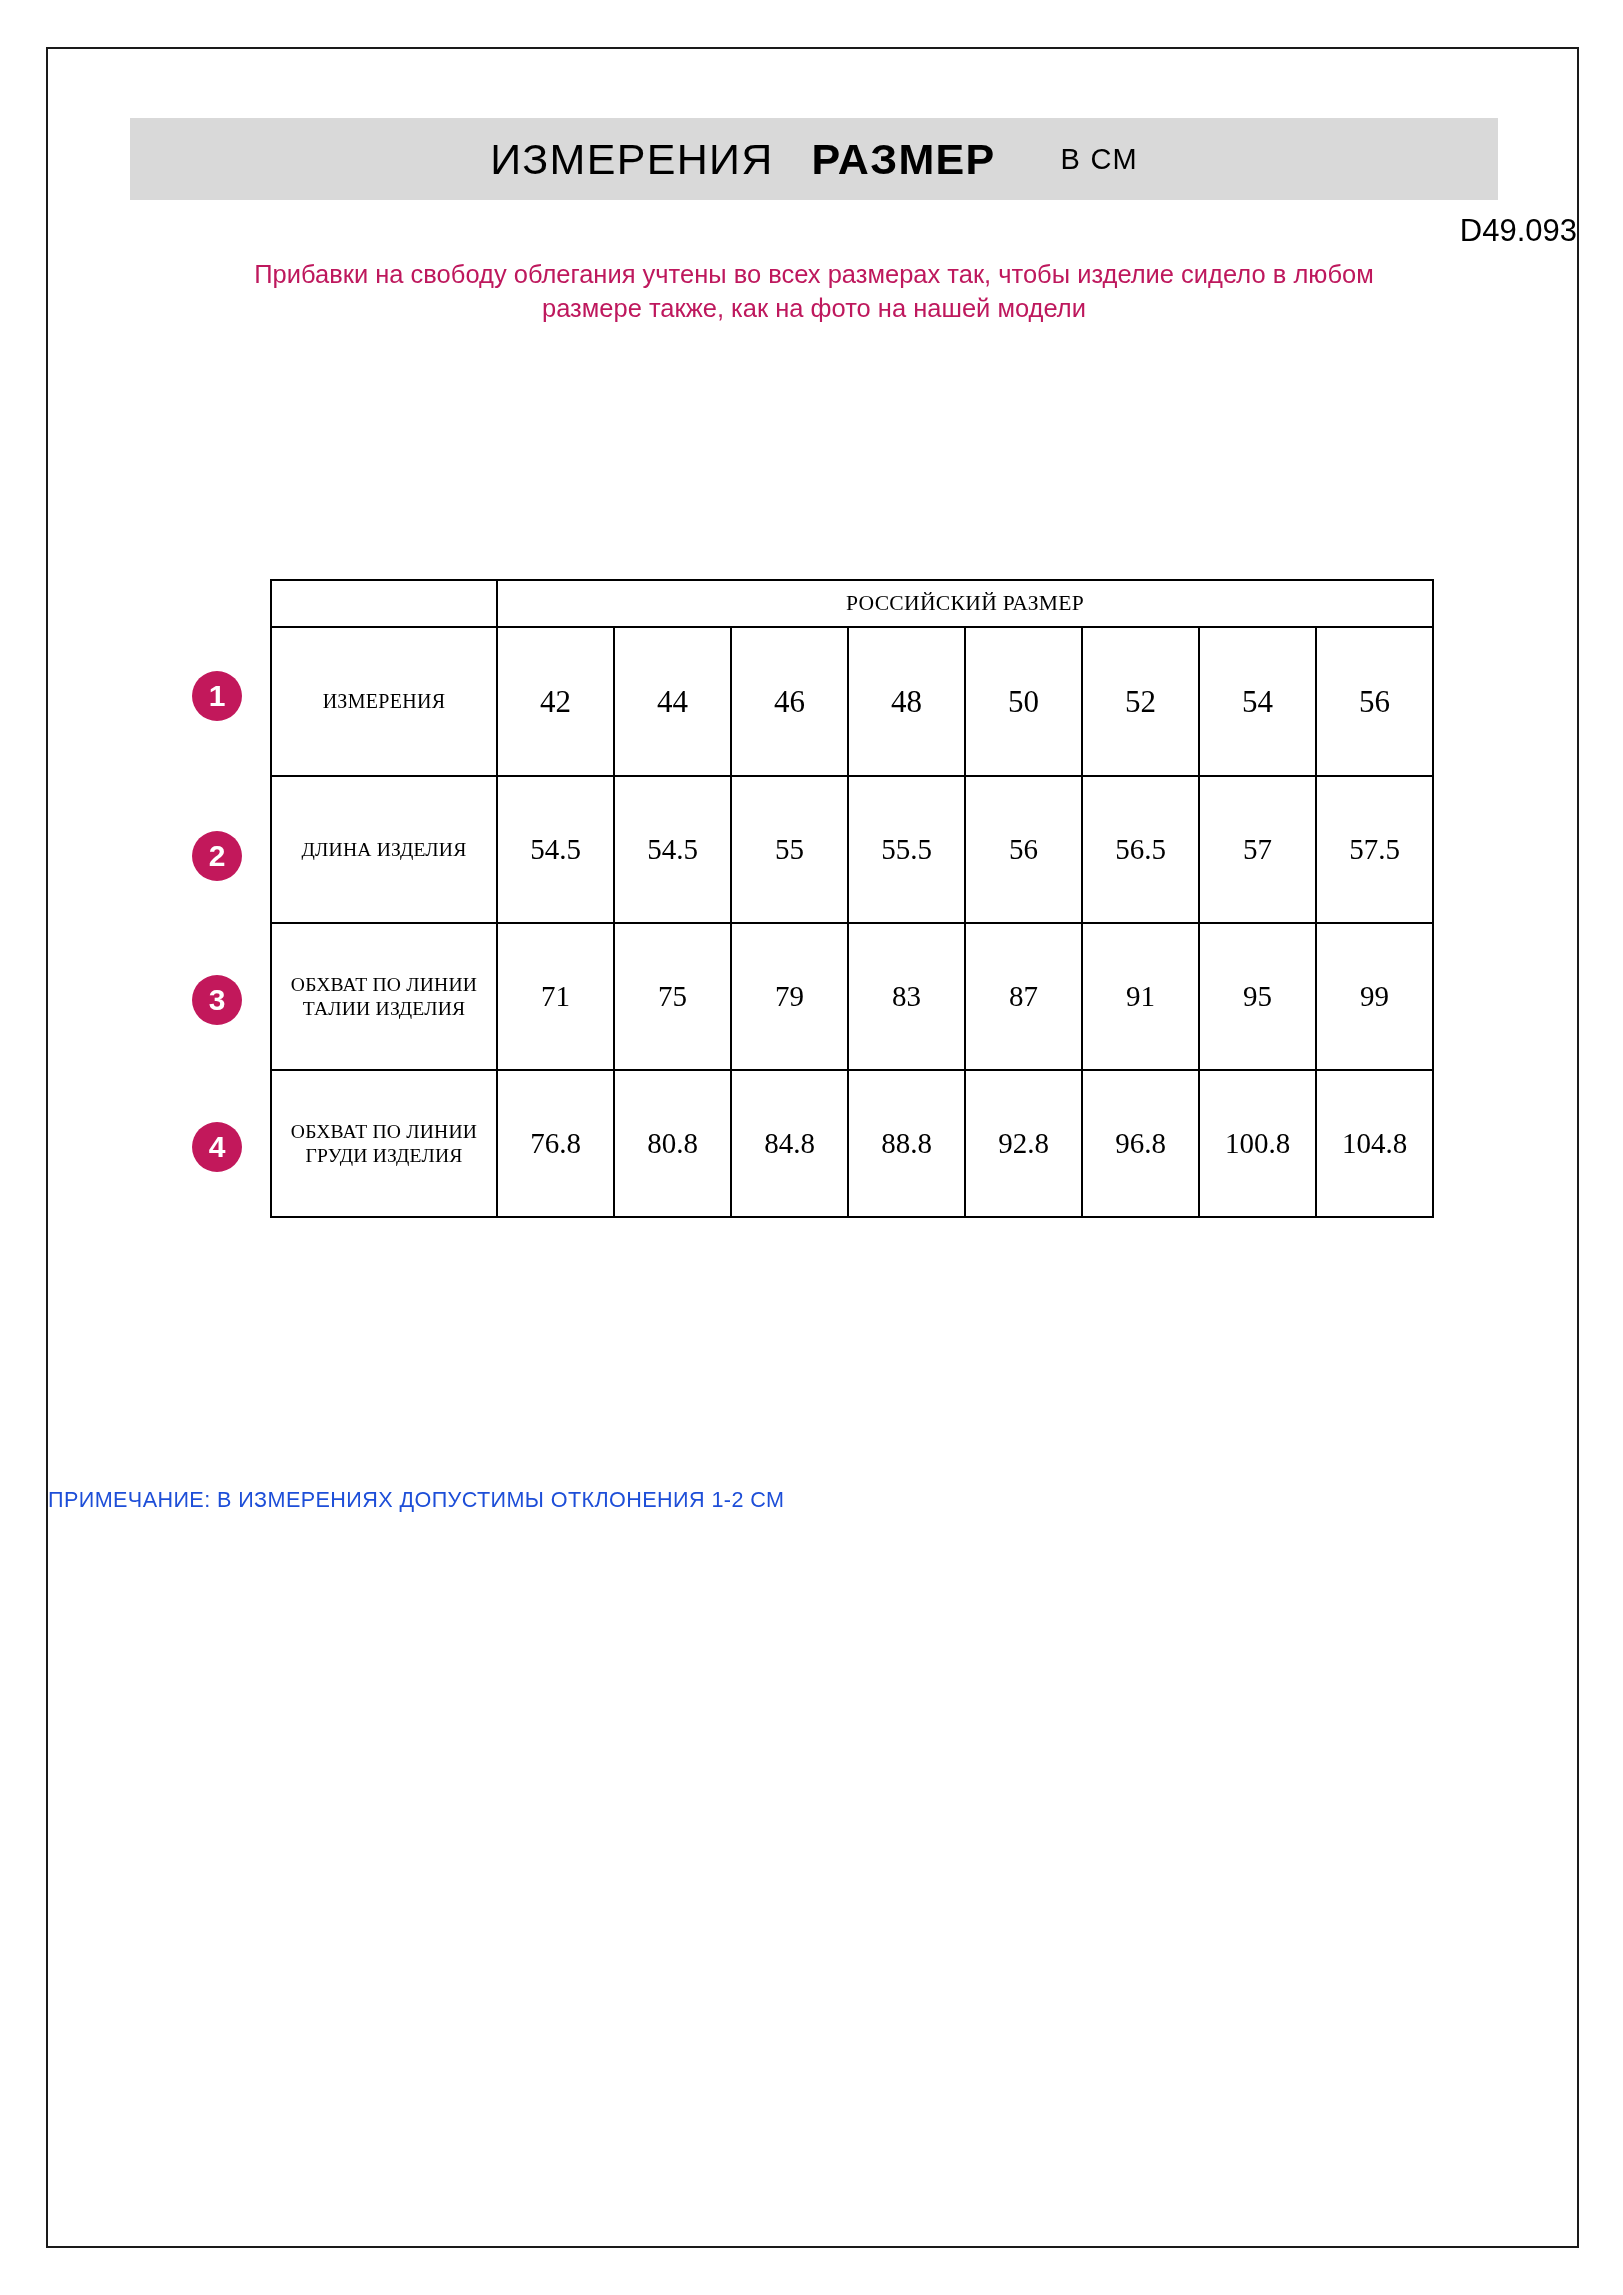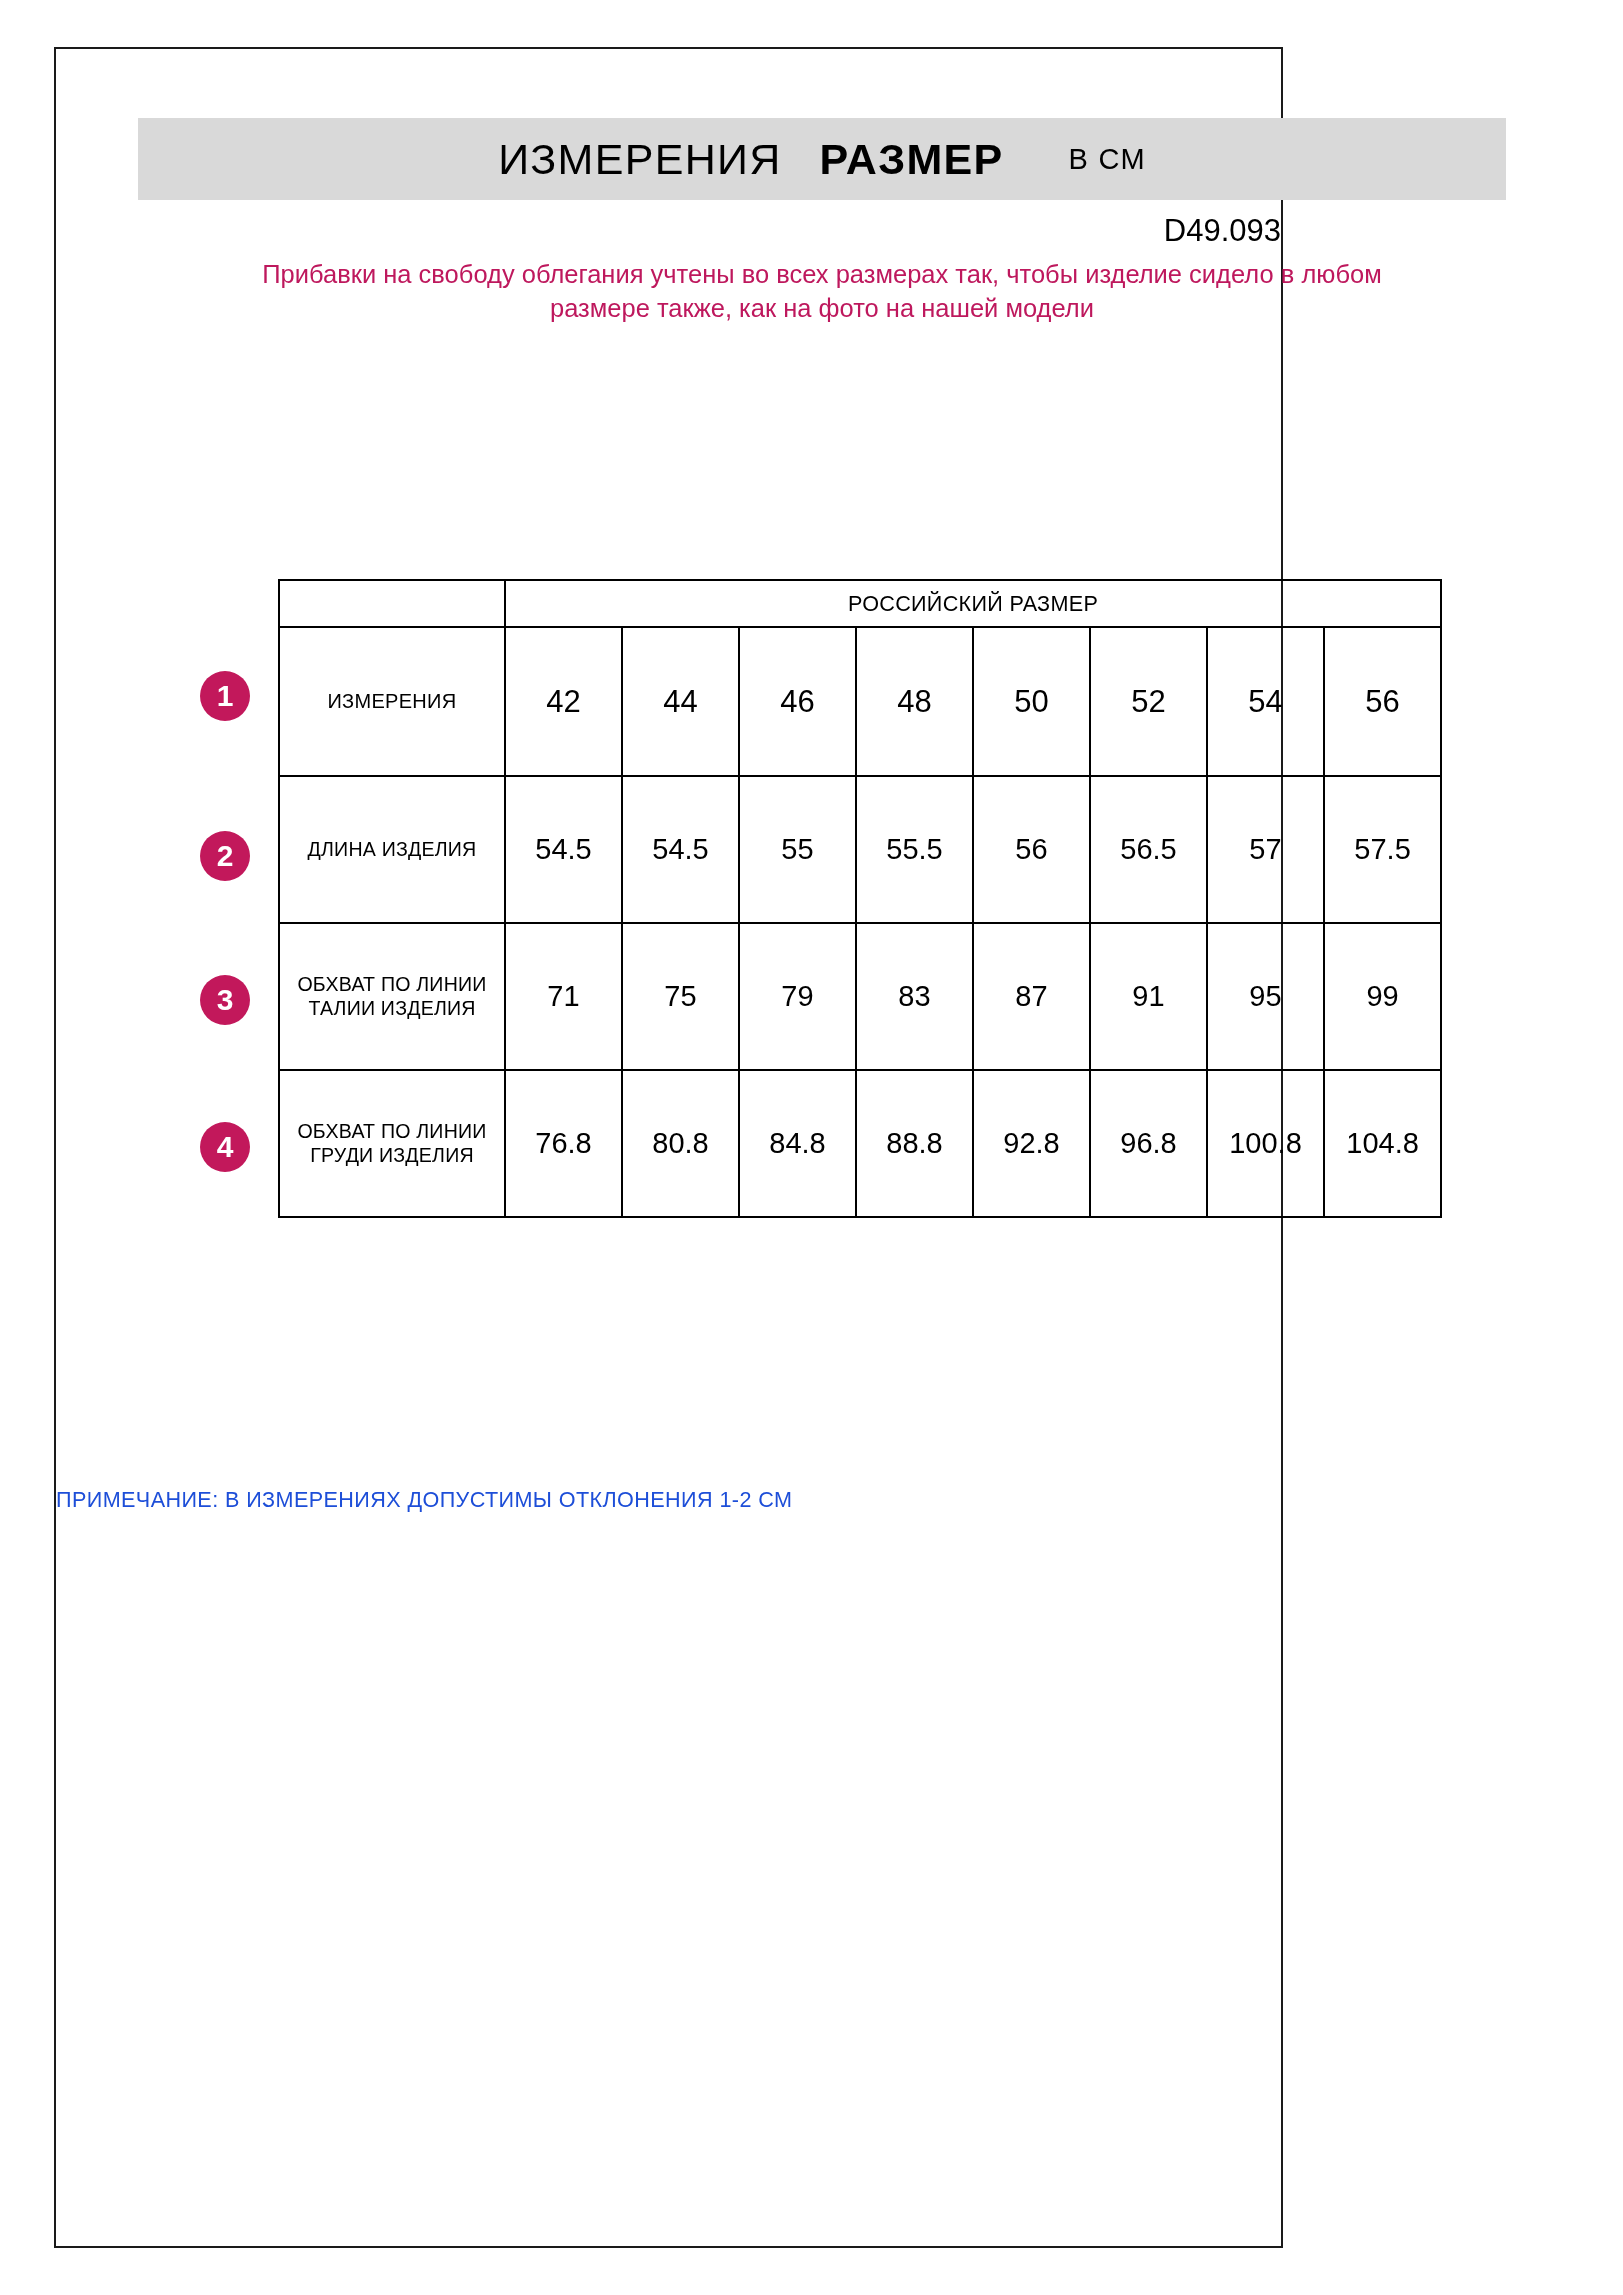--- a/index.html
+++ b/index.html
@@ -11,25 +11,24 @@
     width: 1623px;
     height: 2295px;
     font-family: "Liberation Sans", sans-serif;
     color: #000000;
     position: relative;
   }
   .page-frame {
     position: absolute;
     left: 46px;
     top: 47px;
-    width: 1229px;
+    width: 1533px;
     height: 2201px;
     border: 2px solid #1a1a1a;
     box-sizing: border-box;
-    margin-left: 8px;
   }
   .content {
     position: absolute;
     left: 0;
     top: 0;
     width: 100%;
     height: 100%;
   }
   .title-bar {
     position: absolute;
@@ -84,20 +83,21 @@
   .table-wrap {
     position: absolute;
     left: 222px;
     top: 530px;
     width: 1161px;
   }
   table.size-table {
     border-collapse: collapse;
     width: 1161px;
     table-layout: fixed;
+    font-family: Liberation Serif, serif;
   }
   table.size-table td, table.size-table th {
     border: 2px solid #000;
     text-align: center;
     vertical-align: middle;
     font-weight: normal;
     color: #000;
   }
   .col-label { width: 226px; }
   .col-size  { width: 117px; }

